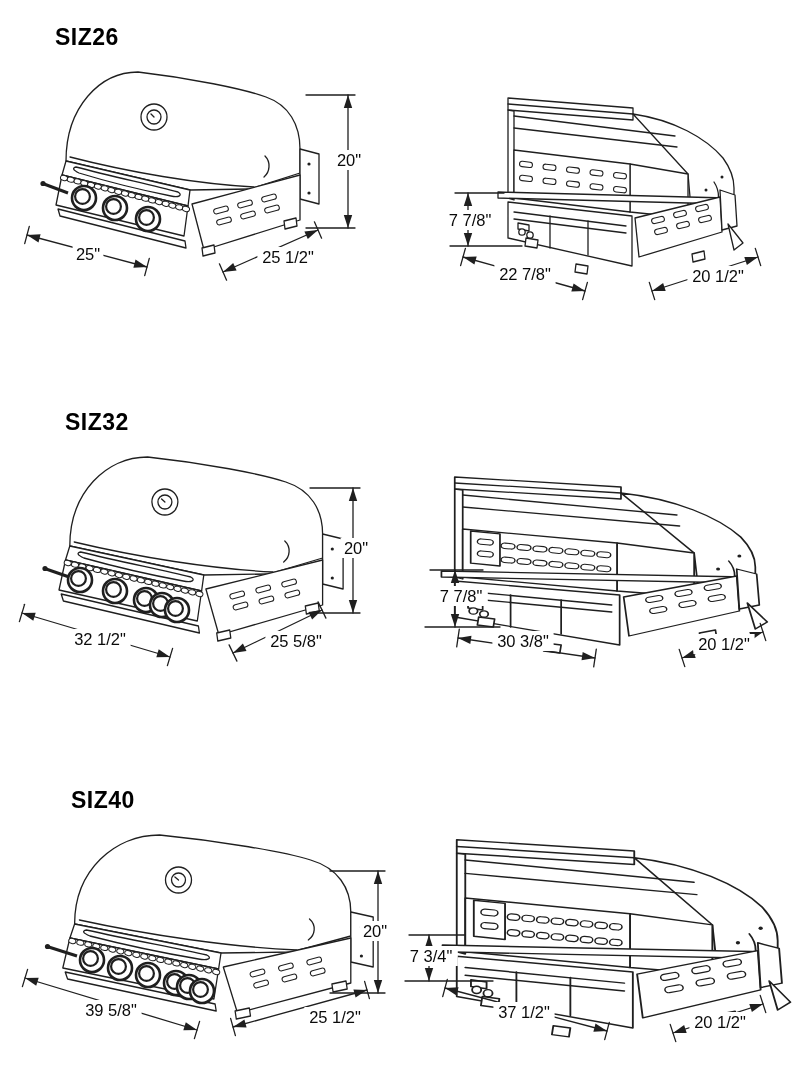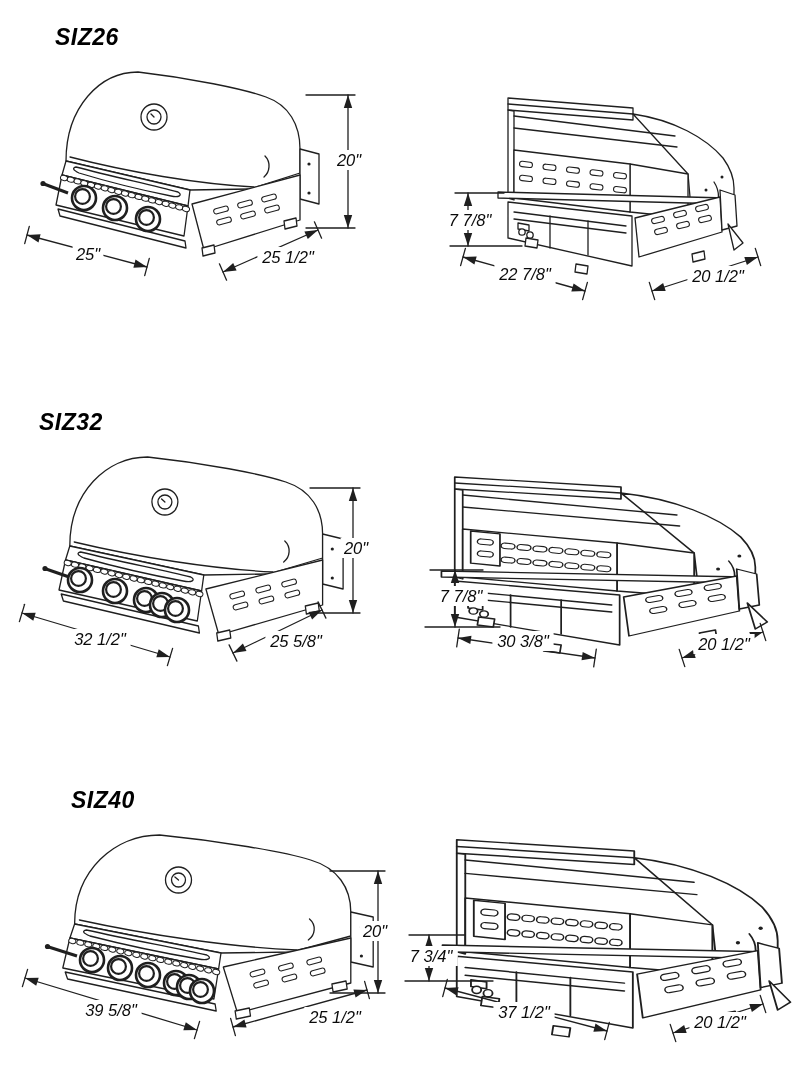--- a/index.html
+++ b/index.html
@@ -1,23 +1,23 @@
 <!DOCTYPE html>
 <html><head>
 <meta charset="utf-8">
 <style>
   html,body{margin:0;padding:0;background:#ffffff;}
   .page{position:relative;width:800px;height:1073px;background:#fff;
         font-family:"Liberation Sans",sans-serif;overflow:hidden;}
-  .model{position:absolute;left:0;width:800px;height:380px;font-style:italic;}
+  .model{position:absolute;left:0;width:800px;height:380px;}
   .m1{top:2px}.m2{top:387px}.m3{top:765px}
   .model-name{position:absolute;margin:0;font-size:23px;font-weight:700;color:#000;
               letter-spacing:.5px;}
   .m1 .model-name{left:55px;top:22px}
-  .m2 .model-name{left:39px;top:22px}
+  .m2 .model-name{left:65px;top:22px}
   .m3 .model-name{left:71px;top:22px}
   svg.drawing{position:absolute;overflow:visible}
   svg.front{left:18px;top:55px}
   .m1 .rear{left:430px;top:48px}
   .m2 .rear{left:425px;top:45px}
   .m3 .rear{left:405px;top:30px}
   text.dim{font-family:"Liberation Sans",sans-serif;font-size:16.5px;fill:#0a0a0a;}
 </style>
 </head>
 <body>

